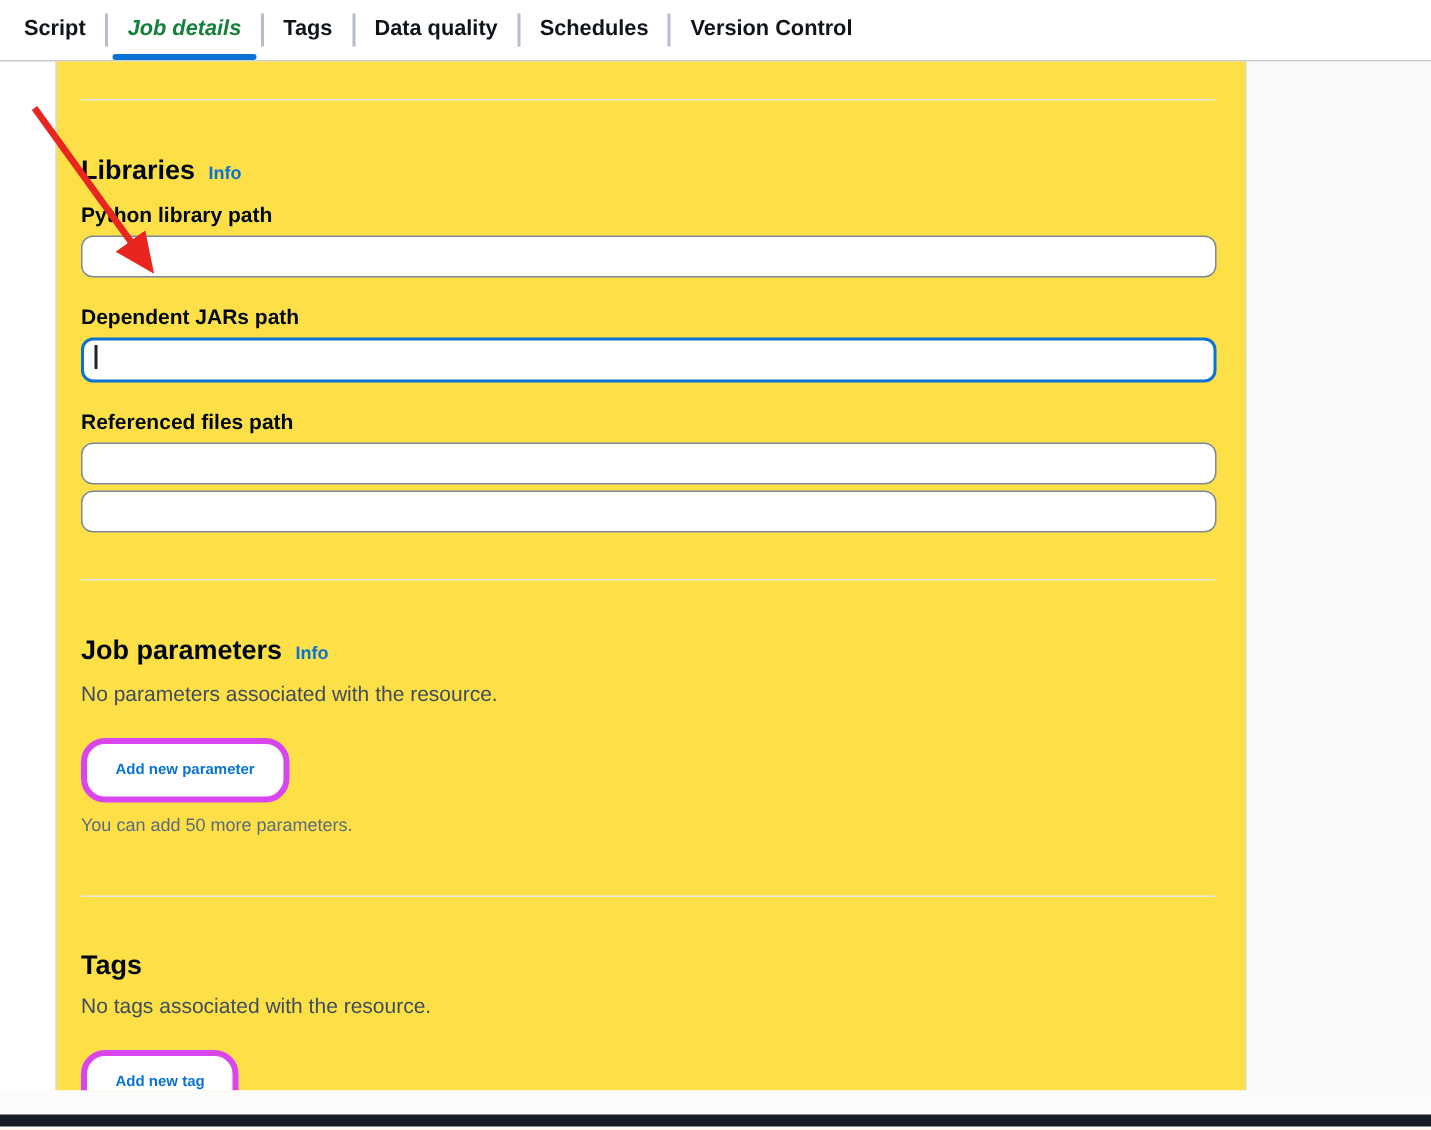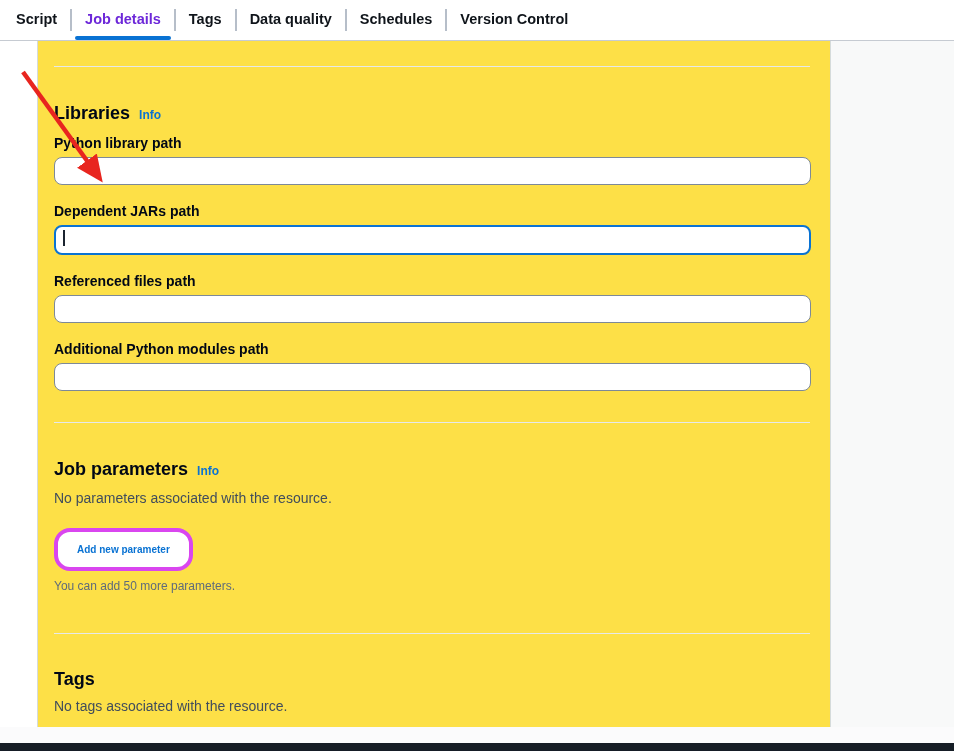--- a/index.html
+++ b/index.html
@@ -7,21 +7,21 @@
     font-family:"Liberation Sans","DejaVu Sans",sans-serif; color:#000716; }
   .stage { position:relative; width:954px; height:753px; }
 
   
   .tabbar { position:absolute; top:0; left:0; width:954px; height:41px;
     display:flex; align-items:stretch; border-bottom:1px solid #c6cbd2;
     background:#ffffff; padding-left:3px; }
   .tab { position:relative; display:flex; align-items:center; padding:0 13px;
     font-size:14.5px; font-weight:700; color:#0f141a; cursor:pointer; white-space:nowrap; }
   .tab .tab-label { position:relative; top:-1px; }
-  .tab.active { color:#6d28d9; }
+  .tab.active { color:#15803d;font-style:italic; }
   .tab.active::after { content:""; position:absolute; left:3px; right:3px; bottom:0;
     height:4px; background:#0972d3; border-radius:2px; }
   .tab-sep { width:2px; height:22px; background:#b6bec9; align-self:center; }
 
   
   .main-panel { position:absolute; top:41px; left:37px; width:794px; height:686px;
     background:#fde047; border-left:1px solid #d5dbdb; border-right:1px solid #d5dbdb;
     padding:0 20px 0 16px; overflow:hidden; }
   .right-gutter { position:absolute; top:41px; left:831px; width:123px; height:686px;
     background:#f8f9f9; }
@@ -117,21 +117,20 @@
       <input class="text-input" type="text" value="" style="">
 
       <div class="field-label lbl-n">Dependent JARs path</div>
       <div class="caret">
         <input class="text-input focused" type="text" value="" style="">
       </div>
 
       <div class="field-label lbl-n">Referenced files path</div>
       <input class="text-input" type="text" value="" style="">
 
-      <div class="field-label lbl-n">Additional Python modules path</div>
       <input class="text-input" type="text" value="" style="">
     </section>
 
     <hr class="rule rule-2">
 
     <section>
       <h2 class="section-heading">
         <span>Job parameters</span>
         <a class="info-link">Info</a>
       </h2>

